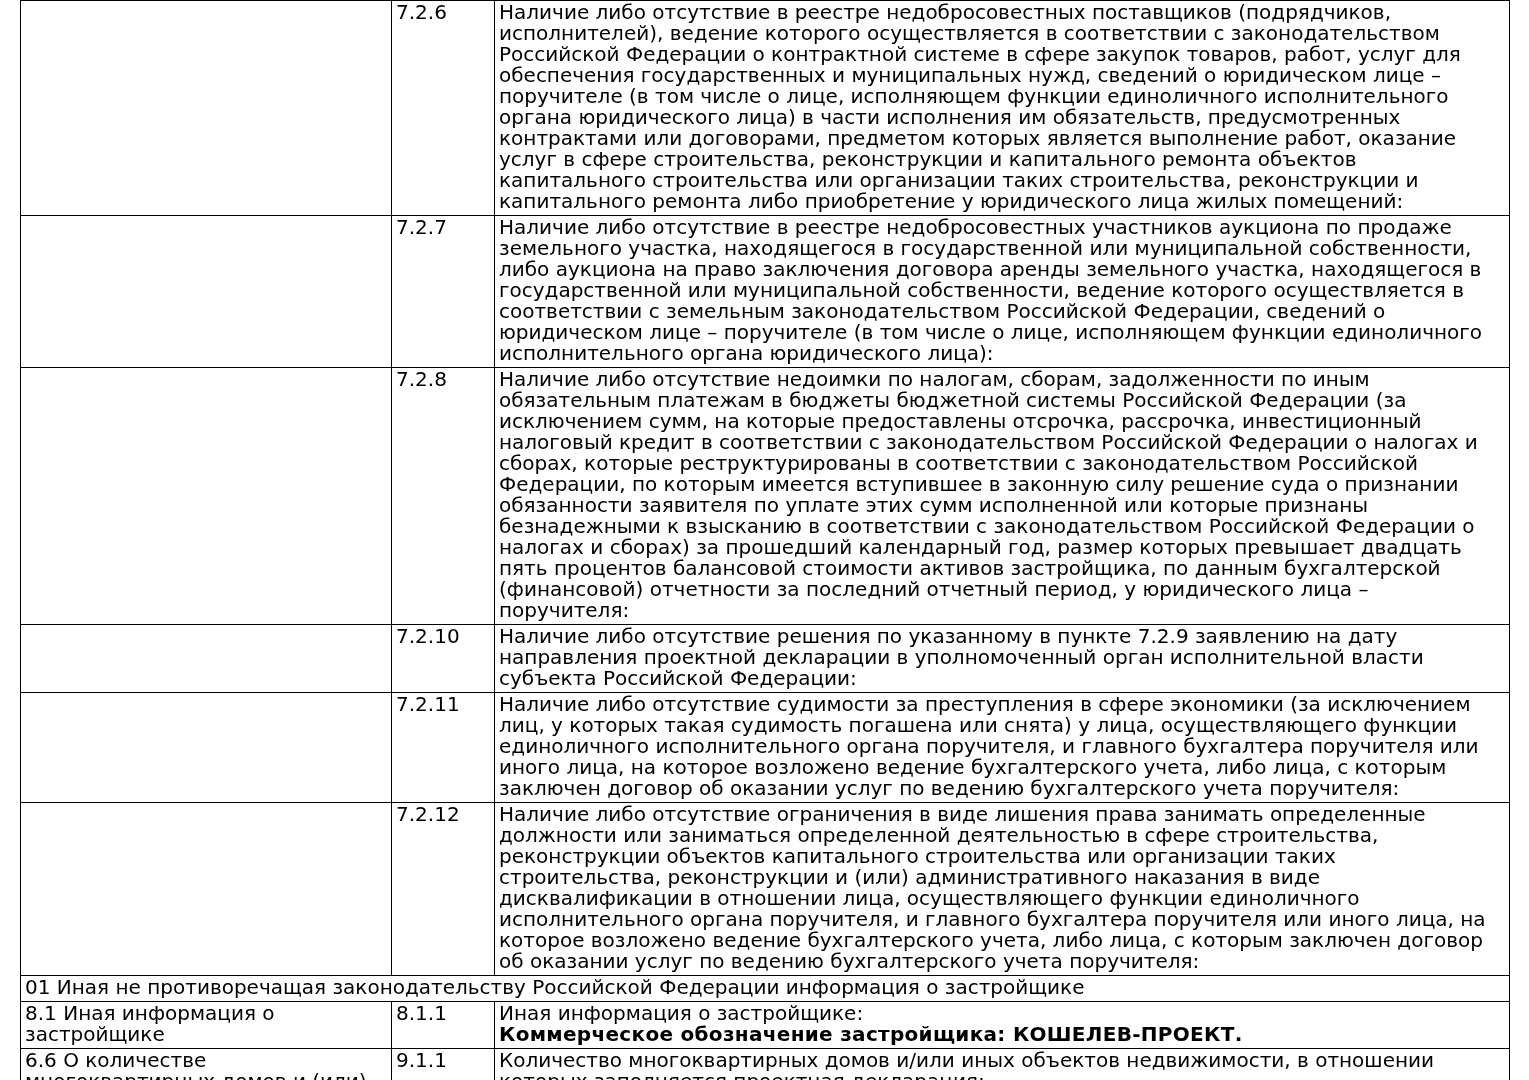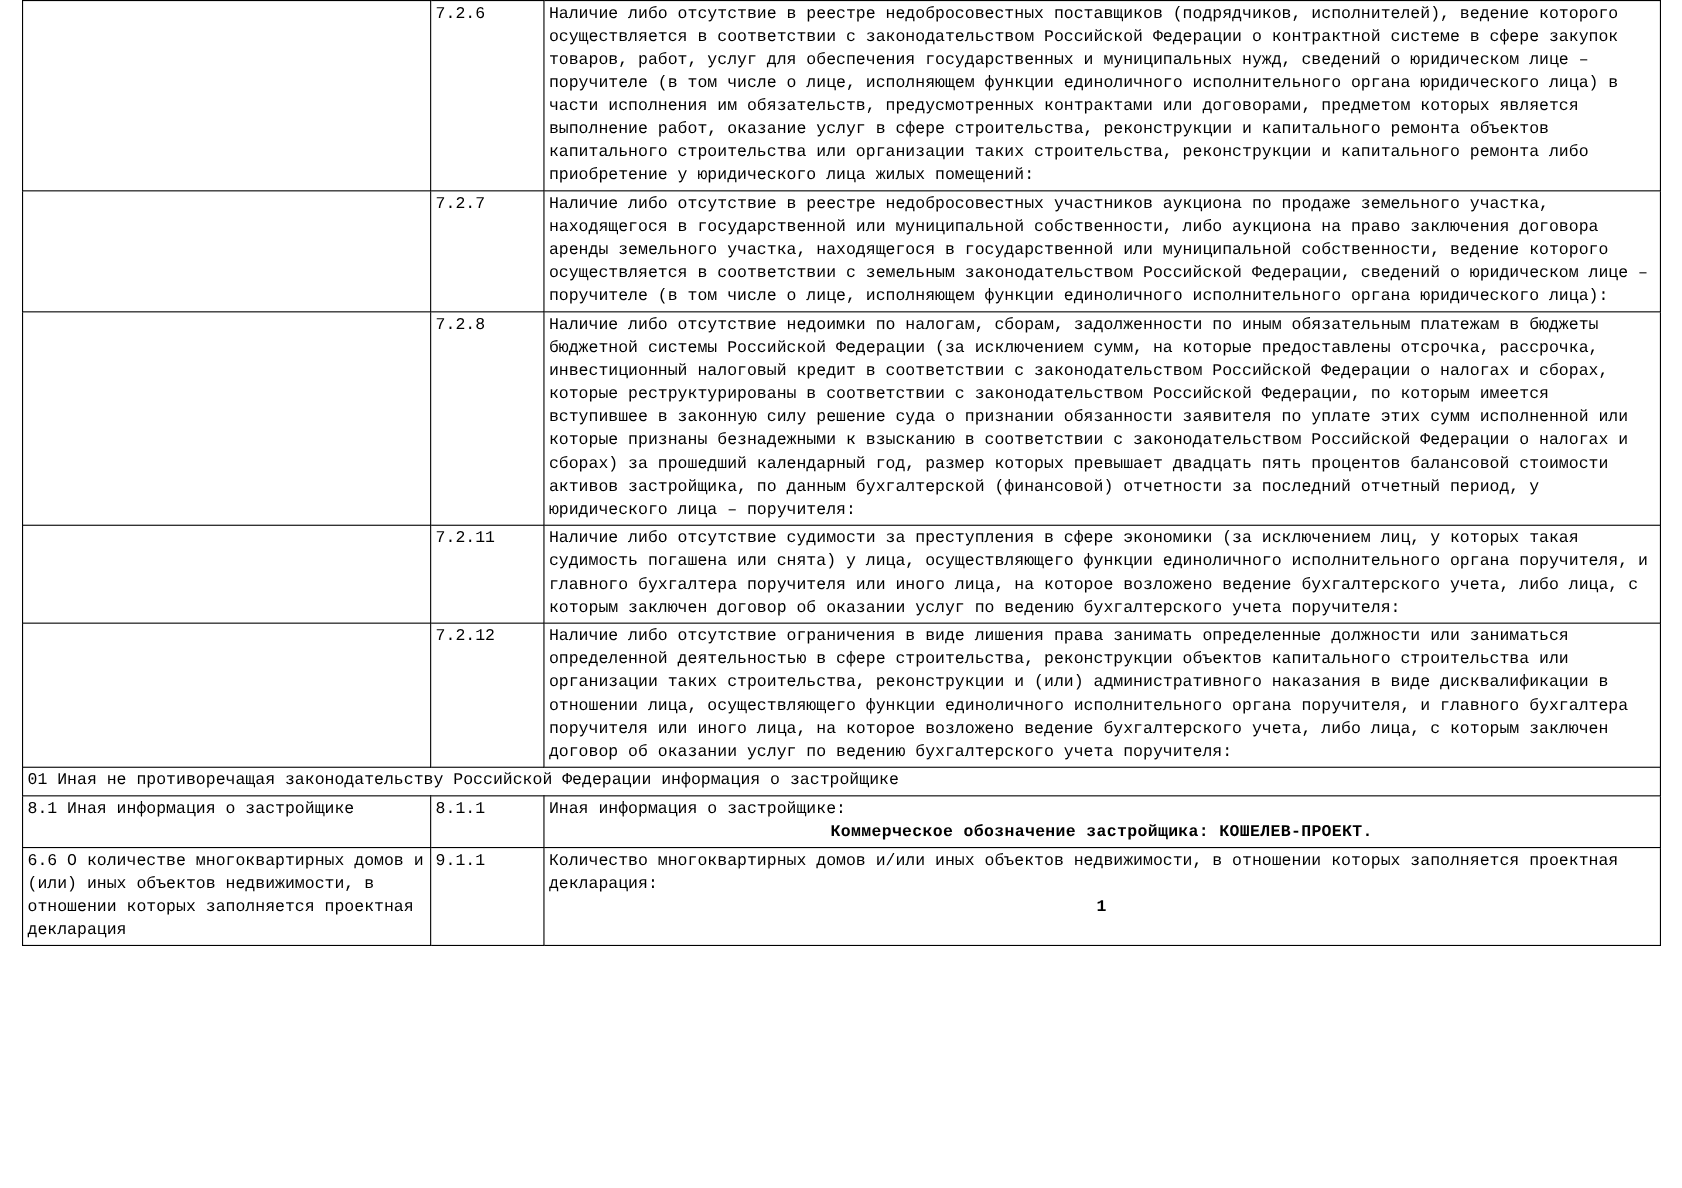--- a/index.html
+++ b/index.html
@@ -16,32 +16,31 @@
     background: #ffffff;
   }
   table.decl {
     border-collapse: collapse;
     width: 100%;
     table-layout: fixed;
   }
   table.decl td {
     border: 1px solid #000000;
     padding: 1px 5px 3px 4px;
-    font-size: 15px;
+    font-size: 20px;
     line-height: 21px;
     vertical-align: top;
     word-wrap: break-word;
     overflow-wrap: break-word;
-    font-family: Liberation Mono, monospace;
   }
   td.col-section { }
   td.col-number { vertical-align: middle; }
   td.section-cell { }
   .line { }
-  .line.bold { font-weight: bold; letter-spacing: 0.3px; text-align: center; }
+  .line.bold { font-weight: bold; letter-spacing: 0.3px; }
 </style>
 </head>
 <body>
 
 <div class="page">
   <table class="decl">
     <colgroup>
       <col style="width:371px">
       <col style="width:103px">
       <col>
@@ -59,20 +58,27 @@
           <td class="col-number">7.2.7</td>
           <td class="col-content">
             <div class="line">Наличие либо отсутствие в реестре недобросовестных участников аукциона по продаже земельного участка, находящегося в государственной или муниципальной собственности, либо аукциона на право заключения договора аренды земельного участка, находящегося в государственной или муниципальной собственности, ведение которого осуществляется в соответствии с земельным законодательством Российской Федерации, сведений о юридическом лице – поручителе (в том числе о лице, исполняющем функции единоличного исполнительного органа юридического лица):</div>
           </td>
         </tr>
         <tr>
           <td class="col-section"></td>
           <td class="col-number">7.2.8</td>
           <td class="col-content">
             <div class="line">Наличие либо отсутствие недоимки по налогам, сборам, задолженности по иным обязательным платежам в бюджеты бюджетной системы Российской Федерации (за исключением сумм, на которые предоставлены отсрочка, рассрочка, инвестиционный налоговый кредит в соответствии с законодательством Российской Федерации о налогах и сборах, которые реструктурированы в соответствии с законодательством Российской Федерации, по которым имеется вступившее в законную силу решение суда о признании обязанности заявителя по уплате этих сумм исполненной или которые признаны безнадежными к взысканию в соответствии с законодательством Российской Федерации о налогах и сборах) за прошедший календарный год, размер которых превышает двадцать пять процентов балансовой стоимости активов застройщика, по данным бухгалтерской (финансовой) отчетности за последний отчетный период, у юридического лица – поручителя:</div>
+          </td>
+        </tr>
+        <tr>
+          <td class="col-section"></td>
+          <td class="col-number">7.2.10</td>
+          <td class="col-content">
+            <div class="line">Наличие либо отсутствие решения по указанному в пункте 7.2.9 заявлению на дату направления проектной декларации в уполномоченный орган исполнительной власти субъекта Российской Федерации:</div>
           </td>
         </tr>
         <tr>
           <td class="col-section"></td>
           <td class="col-number">7.2.11</td>
           <td class="col-content">
             <div class="line">Наличие либо отсутствие судимости за преступления в сфере экономики (за исключением лиц, у которых такая судимость погашена или снята) у лица, осуществляющего функции единоличного исполнительного органа поручителя, и главного бухгалтера поручителя или иного лица, на которое возложено ведение бухгалтерского учета, либо лица, с которым заключен договор об оказании услуг по ведению бухгалтерского учета поручителя:</div>
           </td>
         </tr>
         <tr>

